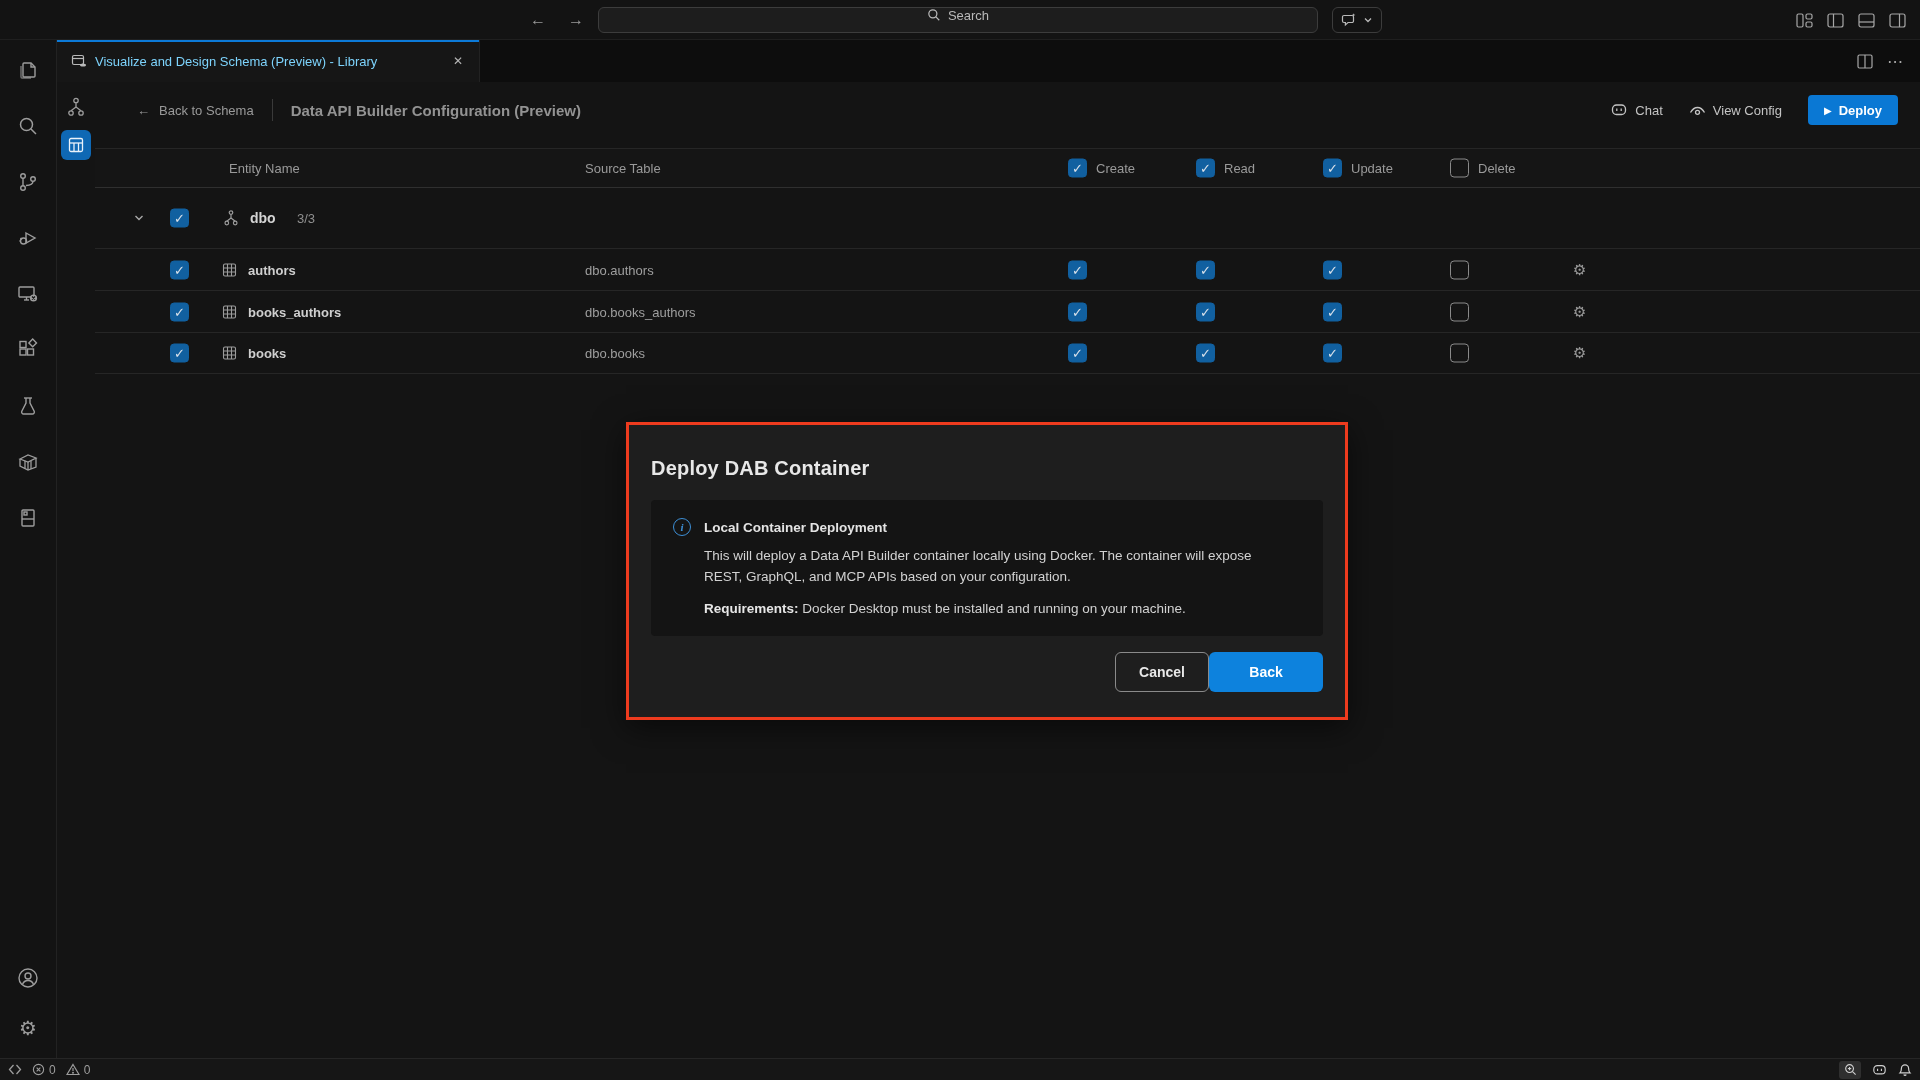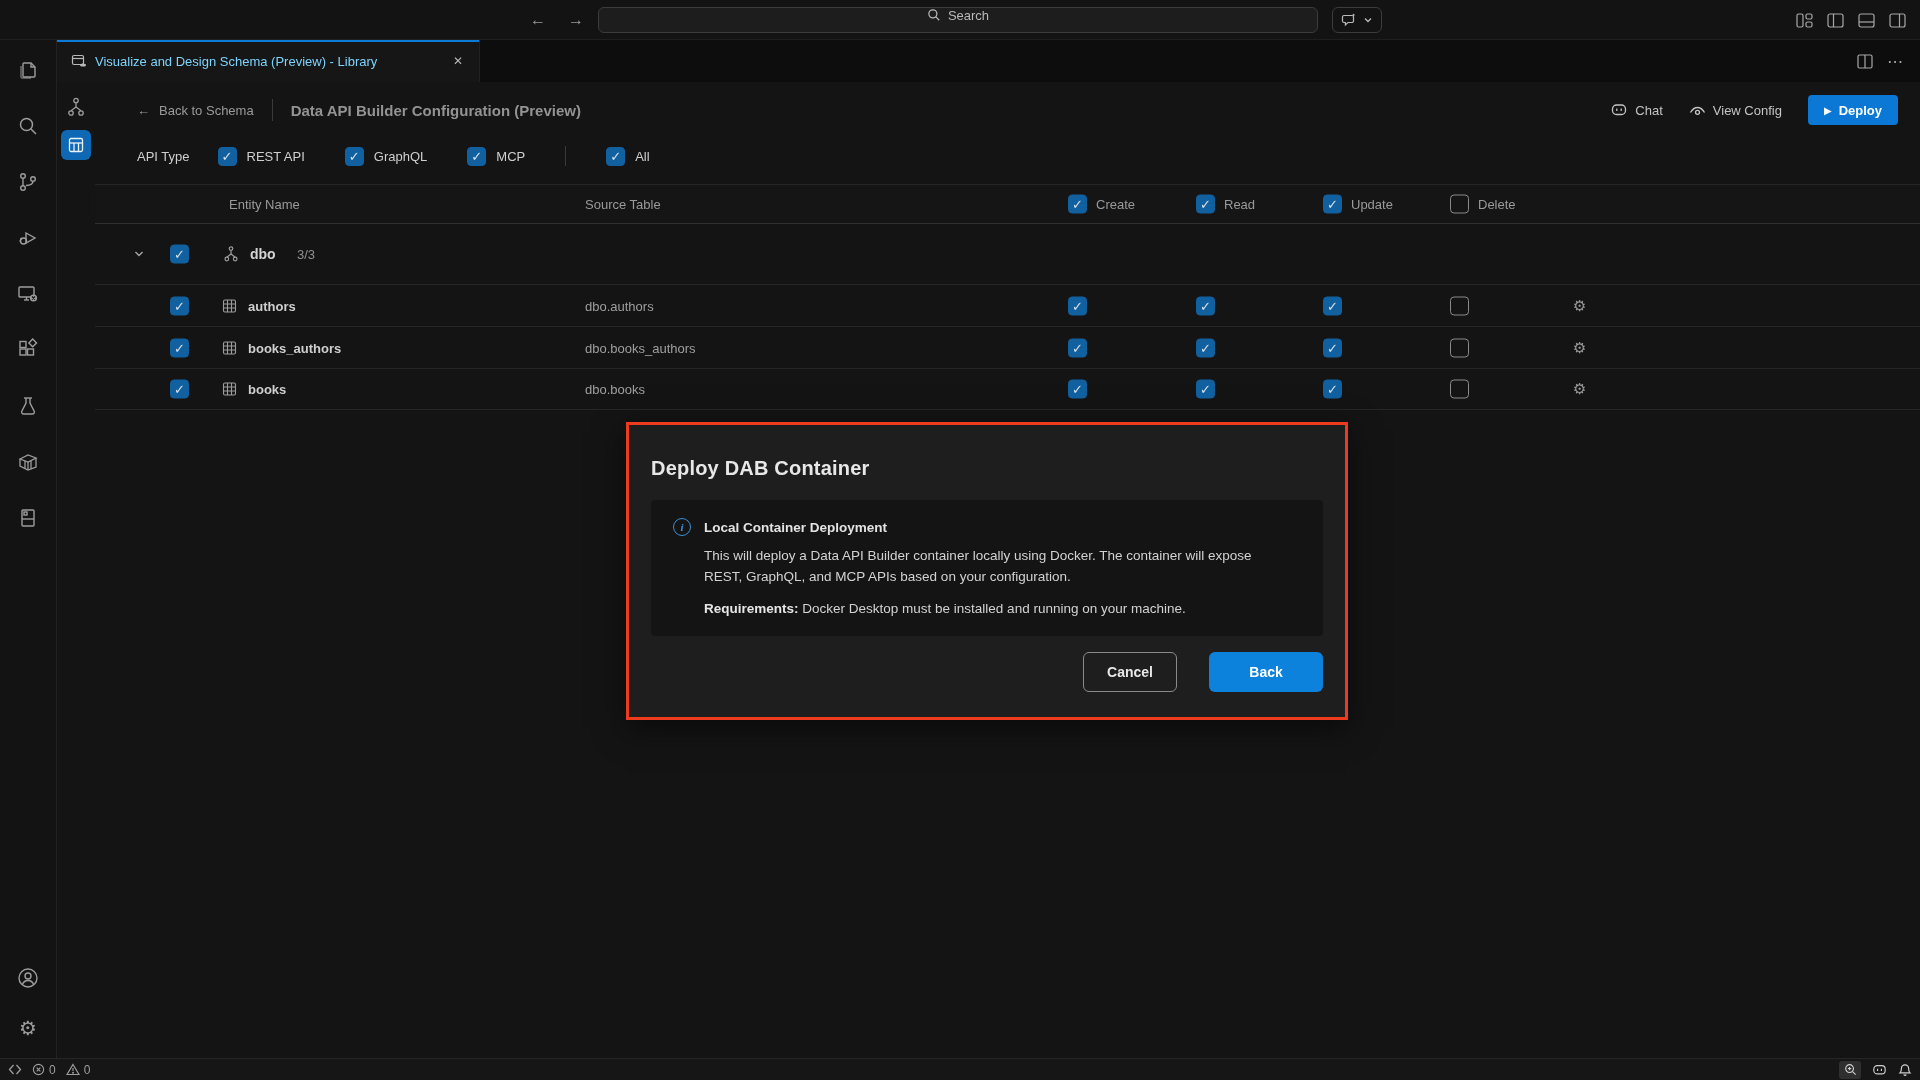--- a/index.html
+++ b/index.html
@@ -89,21 +89,21 @@
   
   .modal { position:absolute; left:626px; top:422px; width:722px; background:#1e1e1e; border:3px solid #ee3b1e; box-shadow:0 8px 30px rgba(0,0,0,.55); padding:0 22px 25px; z-index:10; }
   .modal-title { margin-top:32px; font-size:20px; font-weight:700; color:#e8e8e8; letter-spacing:.2px; }
   .info-box { margin-top:20px; background:#141414; border-radius:4px; padding:18px 22px 20px 22px; }
   .info-head { display:flex; align-items:center; gap:13px; }
   .info-icon { width:18px; height:18px; border:1.6px solid #3d8fd6; border-radius:50%; color:#3d8fd6; display:flex; align-items:center; justify-content:center; font-size:11px; font-weight:700; font-family:"Liberation Serif","DejaVu Serif",serif; font-style:italic; flex:none; }
   .info-title { font-weight:700; color:#e3e3e3; font-size:13.5px; }
   .info-body { margin:10px 0 0 31px; color:#d2d2d2; font-size:13.5px; line-height:1.55; max-width:560px; }
   .info-req { margin:13px 0 0 31px; color:#d2d2d2; font-size:13.5px; }
   .info-req b { color:#e6e6e6; }
-  .modal-actions { margin-top:16px; display:flex; justify-content:flex-end; align-items:flex-end; gap:32px; }
+  .modal-actions { margin-top:16px; display:flex; justify-content:flex-end; align-items:flex-end; }
   .btn-cancel { width:94px; height:40px; border:1px solid #8a8a8a; border-radius:6px; background:transparent; color:#e8e8e8; font-weight:700; font-size:14px; display:flex; align-items:center; justify-content:center; }
   .btn-next { width:114px; height:40px; border-radius:6px; background:#0d82dd; color:#fff; font-weight:700; font-size:14px; display:flex; align-items:center; justify-content:center; }
 
   
   .statusbar { position:absolute; left:0; bottom:0; width:1920px; height:22px; background:#161616; border-top:1px solid #262626; display:flex; align-items:center; padding:0 8px; color:#9d9d9d; font-size:12px; }
   .sb-left { display:flex; align-items:center; gap:10px; }
   .sb-item { display:flex; align-items:center; gap:4px; }
   .sb-right { margin-left:auto; display:flex; align-items:center; gap:10px; }
   .sb-zoom { background:#2f2f2f; border-radius:3px; width:22px; height:18px; display:flex; align-items:center; justify-content:center; }
 
@@ -326,40 +326,20 @@
             </span>
             <span>View Config</span>
           </span>
           <span class="deploy-btn">
             <span class="play-glyph">▶</span>
             <span>Deploy</span>
           </span>
         </span>
       </div>
 
-      <div class="api-row">
-        <span class="api-label">API Type</span>
-        <span class="api-opt">
-          <span class="cb" data-checked="true"></span>
-          <span>REST API</span>
-        </span>
-        <span class="api-opt">
-          <span class="cb" data-checked="true"></span>
-          <span>GraphQL</span>
-        </span>
-        <span class="api-opt">
-          <span class="cb" data-checked="true"></span>
-          <span>MCP</span>
-        </span>
-        <span class="api-sep"></span>
-        <span class="api-opt">
-          <span class="cb" data-checked="true"></span>
-          <span>All</span>
-        </span>
-      </div>
 
 
       <div class="table-header">
         <span class="thead-label" style="left:134px">Entity Name</span>
         <span class="thead-label" style="left:490px">Source Table</span>
         <span class="cb pos c-create" data-checked="true"></span>
         <span class="thead-label c-create-l">Create</span>
         <span class="cb pos c-read" data-checked="true"></span>
         <span class="thead-label c-read-l">Read</span>
         <span class="cb pos c-update" data-checked="true"></span>

